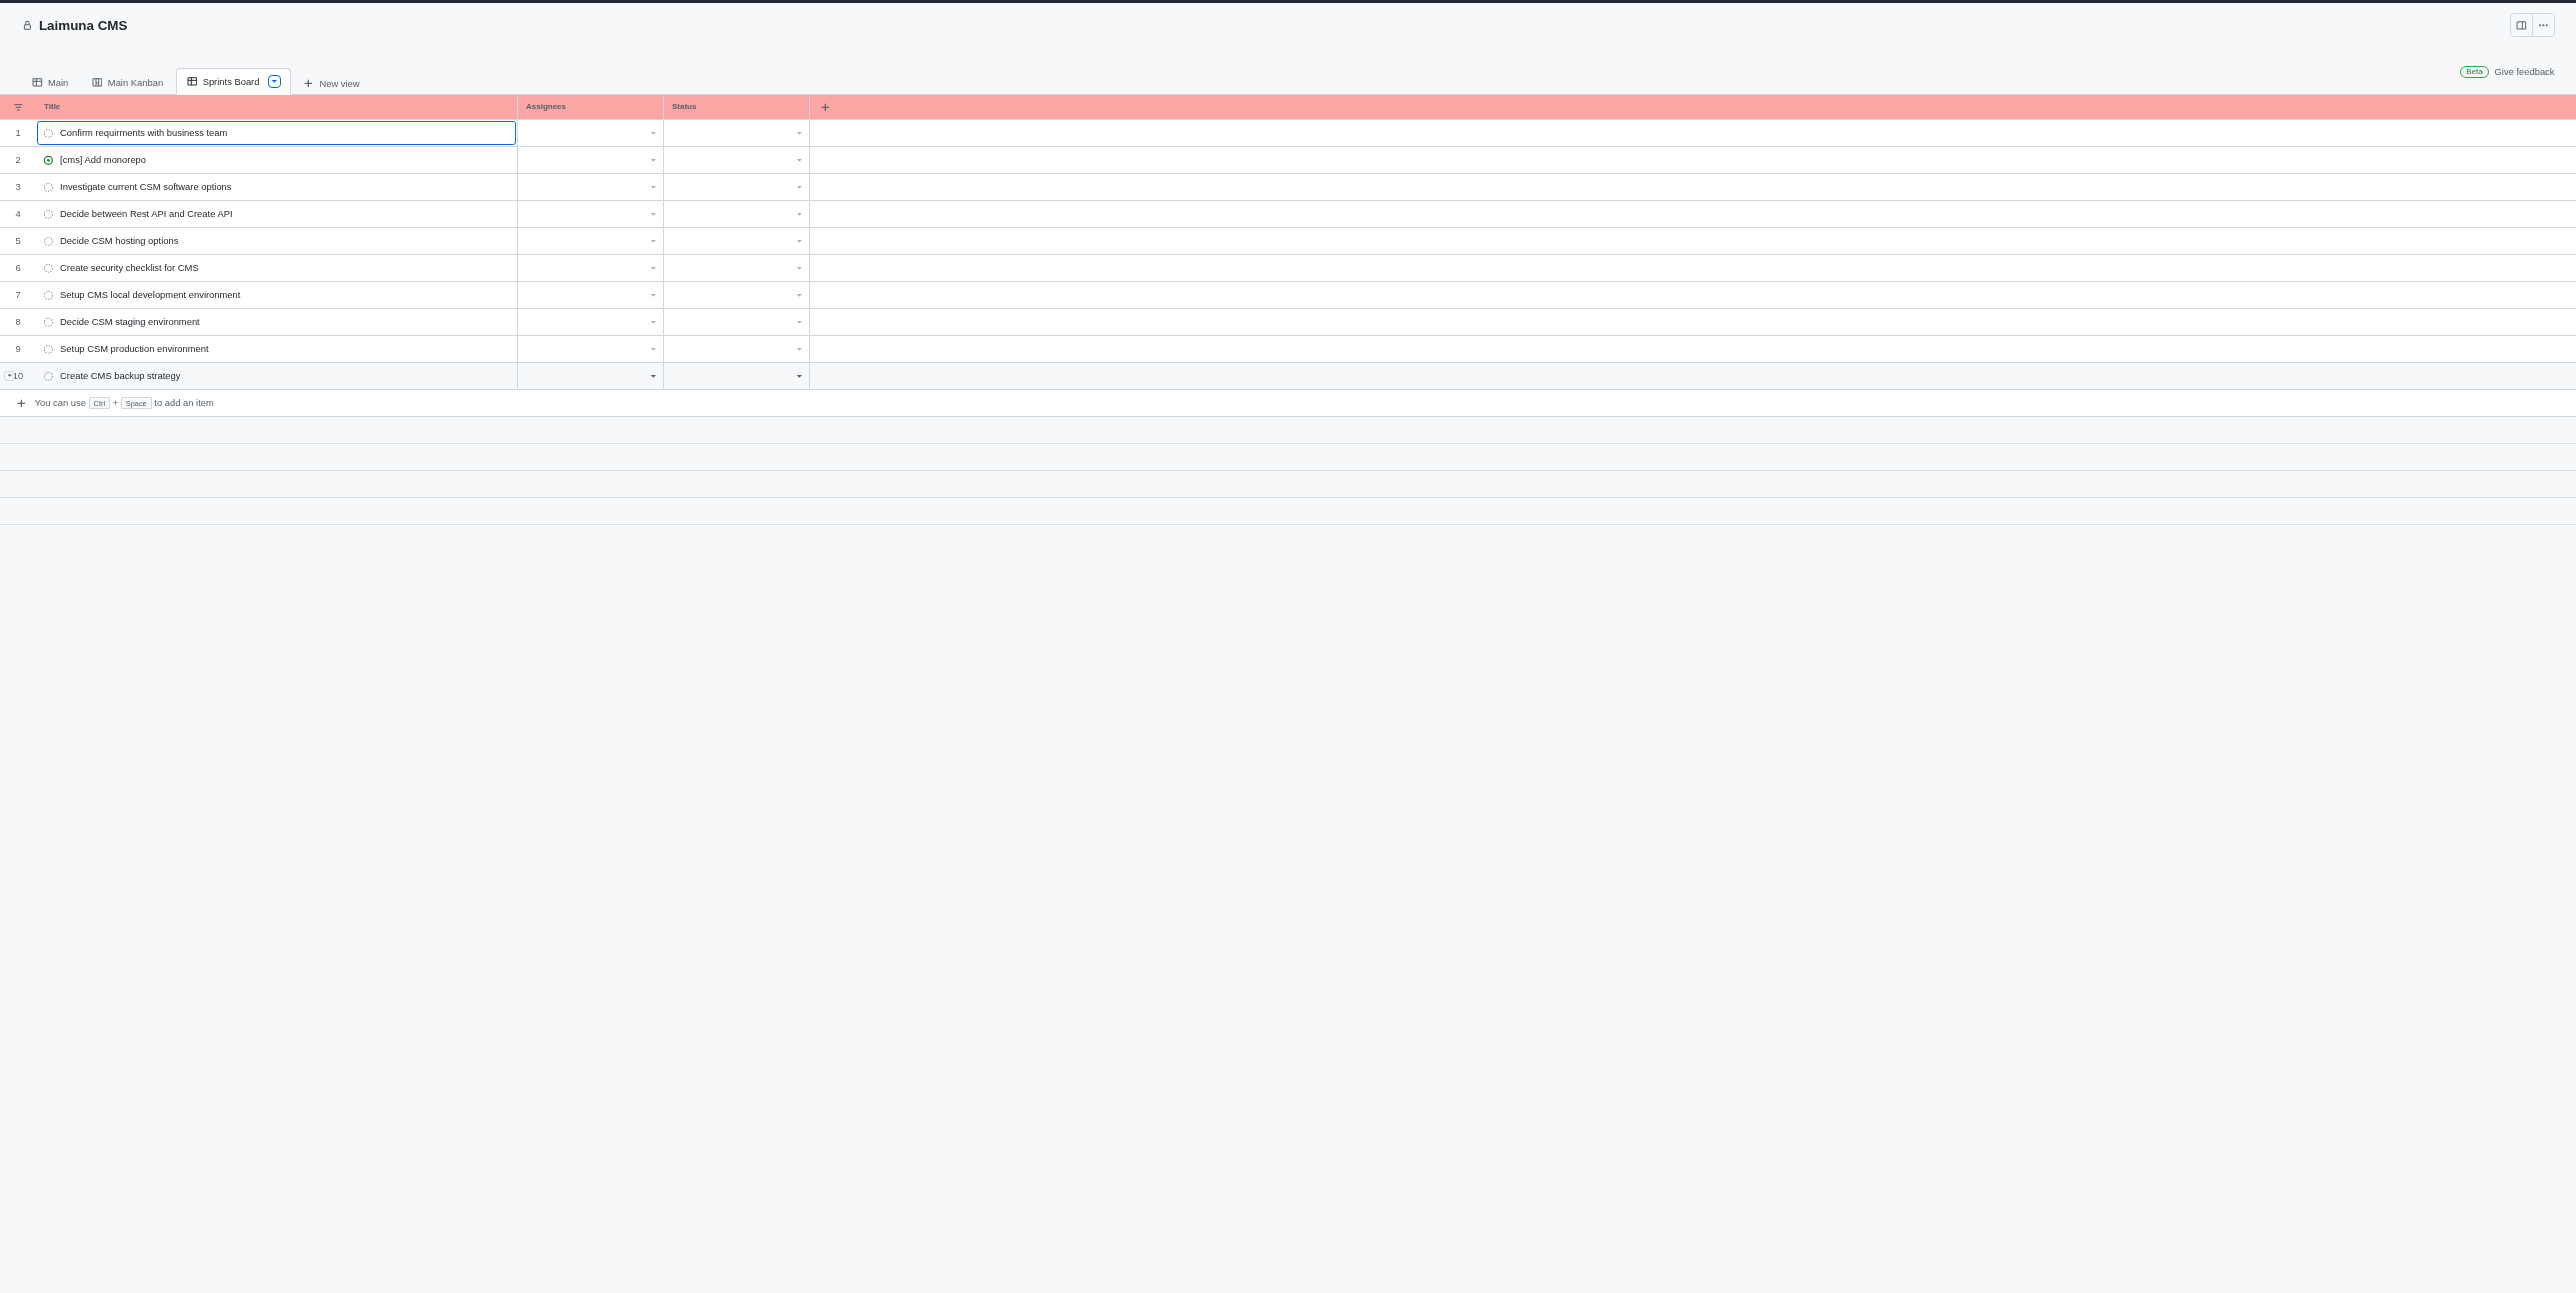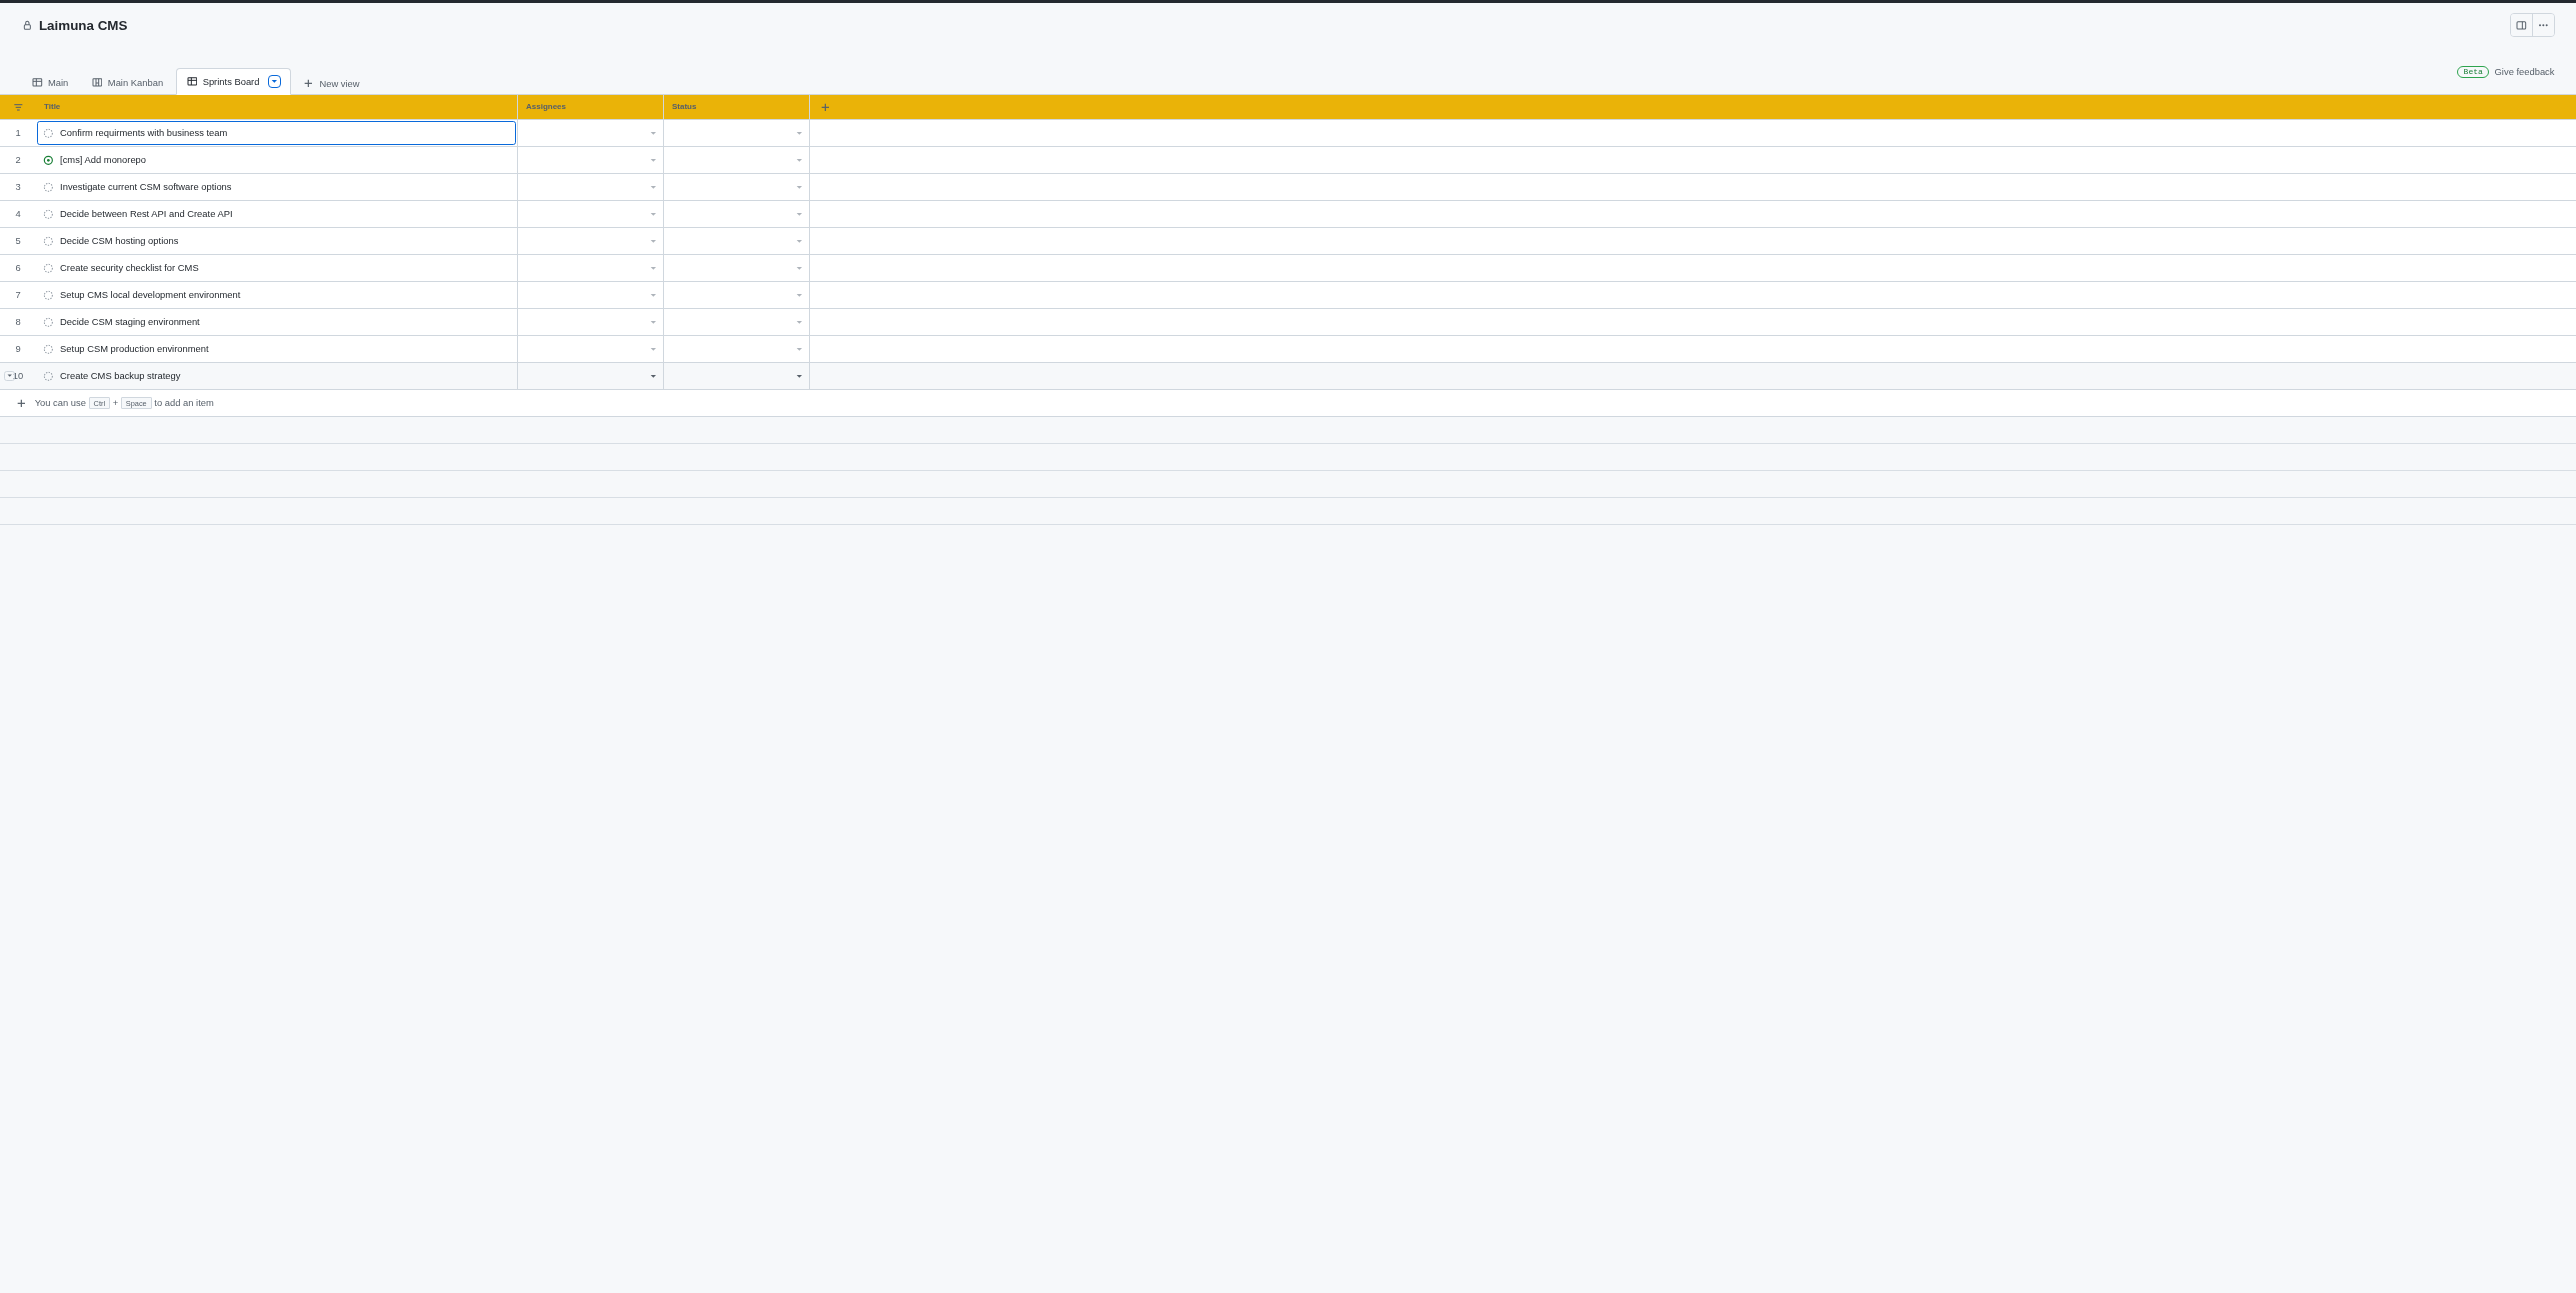--- a/index.html
+++ b/index.html
@@ -129,41 +129,40 @@
   gap: 5.4px;
 }
 
 .beta-badge {
   border: 0.7px solid #2da44e;
   color: #1a7f37;
   font-size: 8px;
   font-weight: 500;
   padding: 0.7px 5.4px;
   border-radius: 6.7px;
-  font-family: Liberation Mono, monospace;
 }
 
 .feedback-link {
   color: #57606a;
   font-size: 9.4px;
   cursor: pointer;
 }
 
 .table-wrap {
   background: #fff;
   border-top: 0.7px solid #d0d7de;
   margin-top: -0.7px;
 }
 
 .table-header {
   display: flex;
   height: 25px;
   align-items: stretch;
   border-bottom: 0.7px solid #d0d7de;
-  background: #eab308;
+  background: #fca5a5;
   font-size: 8px;
   color: #57606a;
 }
 
 .col-filter {
   width: 36px;
   display: flex;
   align-items: center;
   justify-content: center;
   border-right: none;

